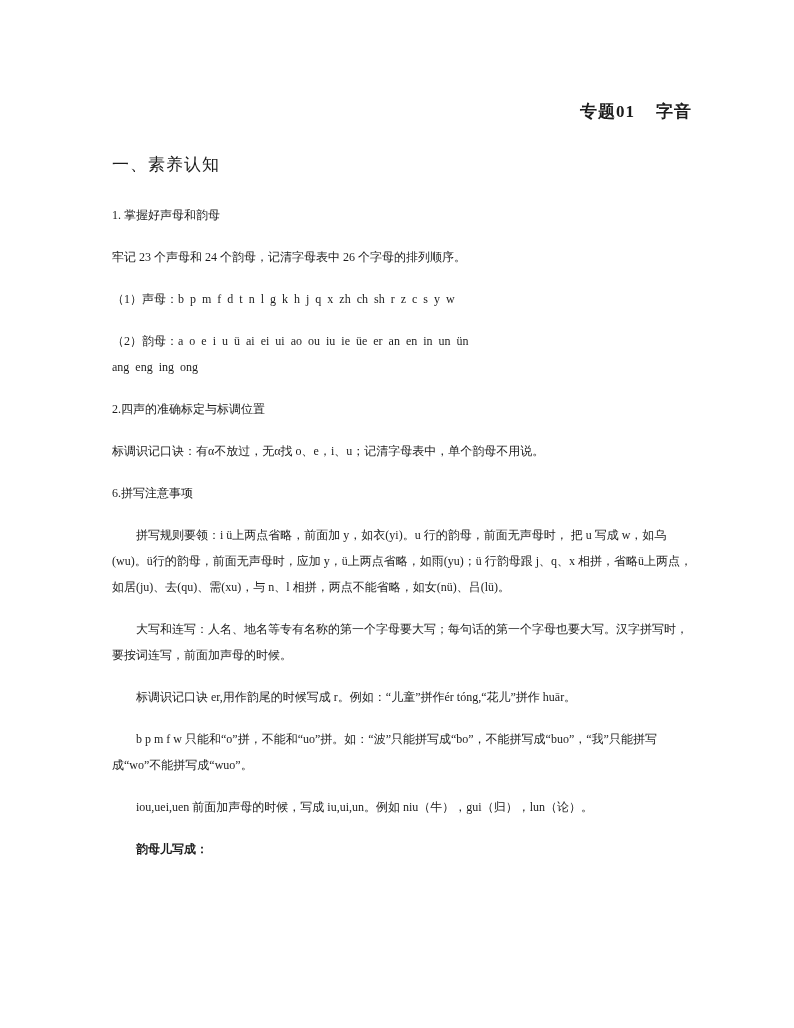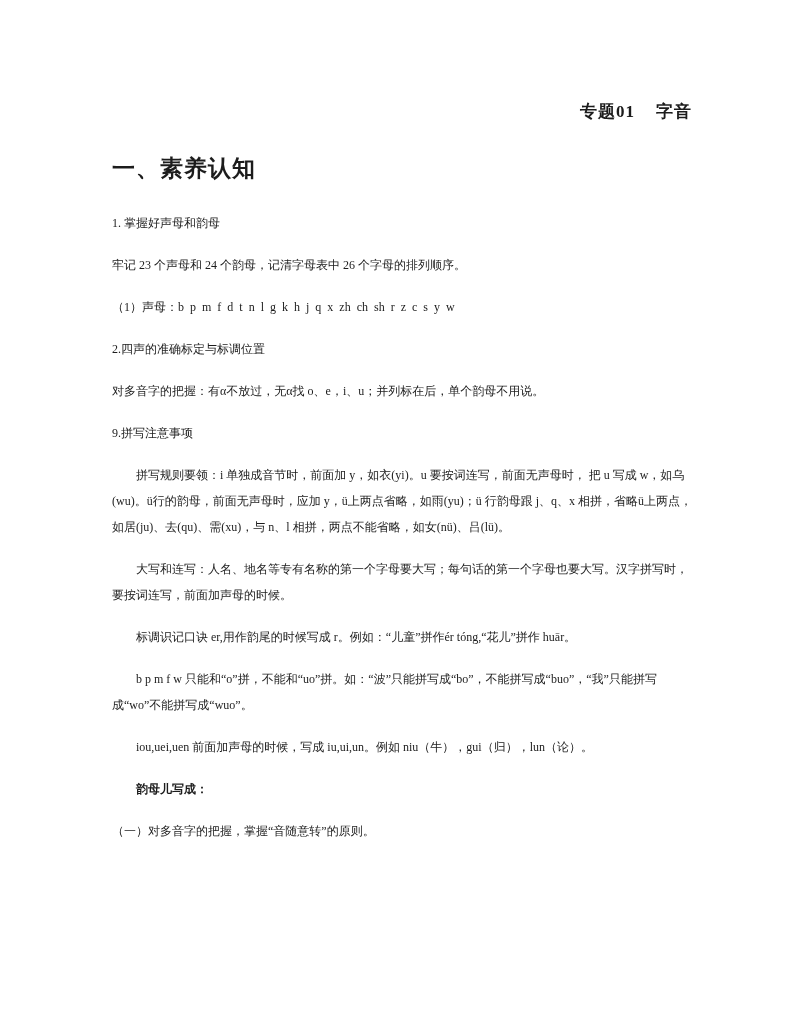--- a/index.html
+++ b/index.html
@@ -22,22 +22,22 @@
   }
   .doc-title {
     font-size: 17px;
     font-weight: bold;
     text-align: right;
     margin: 12px 0 30px 0;
     white-space: pre-wrap;
     letter-spacing: 1px;
   }
   .section-heading {
-    font-size: 23px;
-    font-weight: bold;
+    font-size: 17px;
+    font-weight: normal;
     margin: 0 0 26px 0;
     letter-spacing: 1px;
   }
   p {
     font-size: 12px;
     line-height: 26px;
     margin: 0 0 16px 0;
     white-space: pre-wrap;
     word-break: break-word;
   }
@@ -59,35 +59,36 @@
   <h1 class="doc-title">专题01    字音</h1>
 
   <h2 class="section-heading">一、素养认知</h2>
 
   <p class="sub-heading">1. 掌握好声母和韵母</p>
 
   <p>牢记 23 个声母和 24 个韵母，记清字母表中 26 个字母的排列顺序。</p>
 
   <p>（1）声母：b  p  m  f  d  t  n  l  g  k  h  j  q  x  zh  ch  sh  r  z  c  s  y  w</p>
 
+  <p>（2）韵母：a  o  e  i  u  ü  ai  ei  ui  ao  ou  iu  ie  üe  er  an  en  in  un  ün
+ang  eng  ing  ong</p>
 
   <p class="sub-heading">2.四声的准确标定与标调位置</p>
 
 
-  <p>对多音字的把握：有α不放过，无α找 o、e，i、u；并列标在后，单个韵母不用说。</p>
+  <p>标调识记口诀：有α不放过，无α找 o、e，i、u；记清字母表中，单个韵母不用说。</p>
 
-  <p class="sub-heading">9.拼写注意事项</p>
+  <p class="sub-heading">6.拼写注意事项</p>
 
-  <p class="indent">拼写规则要领：i 单独成音节时，前面加 y，如衣(yi)。u 要按词连写，前面无声母时， 把 u 写成 w，如乌(wu)。ü行的韵母，前面无声母时，应加 y，ü上两点省略，如雨(yu)；ü 行韵母跟 j、q、x 相拼，省略ü上两点，如居(ju)、去(qu)、需(xu)，与 n、l 相拼，两点不能省略，如女(nü)、吕(lü)。</p>
+  <p class="indent">拼写规则要领：i ü上两点省略，前面加 y，如衣(yi)。u 行的韵母，前面无声母时， 把 u 写成 w，如乌(wu)。ü行的韵母，前面无声母时，应加 y，ü上两点省略，如雨(yu)；ü 行韵母跟 j、q、x 相拼，省略ü上两点，如居(ju)、去(qu)、需(xu)，与 n、l 相拼，两点不能省略，如女(nü)、吕(lü)。</p>
 
   <p class="indent">大写和连写：人名、地名等专有名称的第一个字母要大写；每句话的第一个字母也要大写。汉字拼写时，要按词连写，前面加声母的时候。</p>
 
   <p class="indent">标调识记口诀 er,用作韵尾的时候写成 r。例如：“儿童”拼作ér tóng,“花儿”拼作 huār。</p>
 
   <p class="indent">b p m f w 只能和“o”拼，不能和“uo”拼。如：“波”只能拼写成“bo”，不能拼写成“buo”，“我”只能拼写成“wo”不能拼写成“wuo”。</p>
 
   <p class="indent">iou,uei,uen 前面加声母的时候，写成 iu,ui,un。例如 niu（牛），gui（归），lun（论）。</p>
 
   <p class="indent bold">韵母儿写成：</p>
 
-  <p>（一）对多音字的把握，掌握“音随意转”的原则。</p>
 
 </div>
 
 </body></html>

